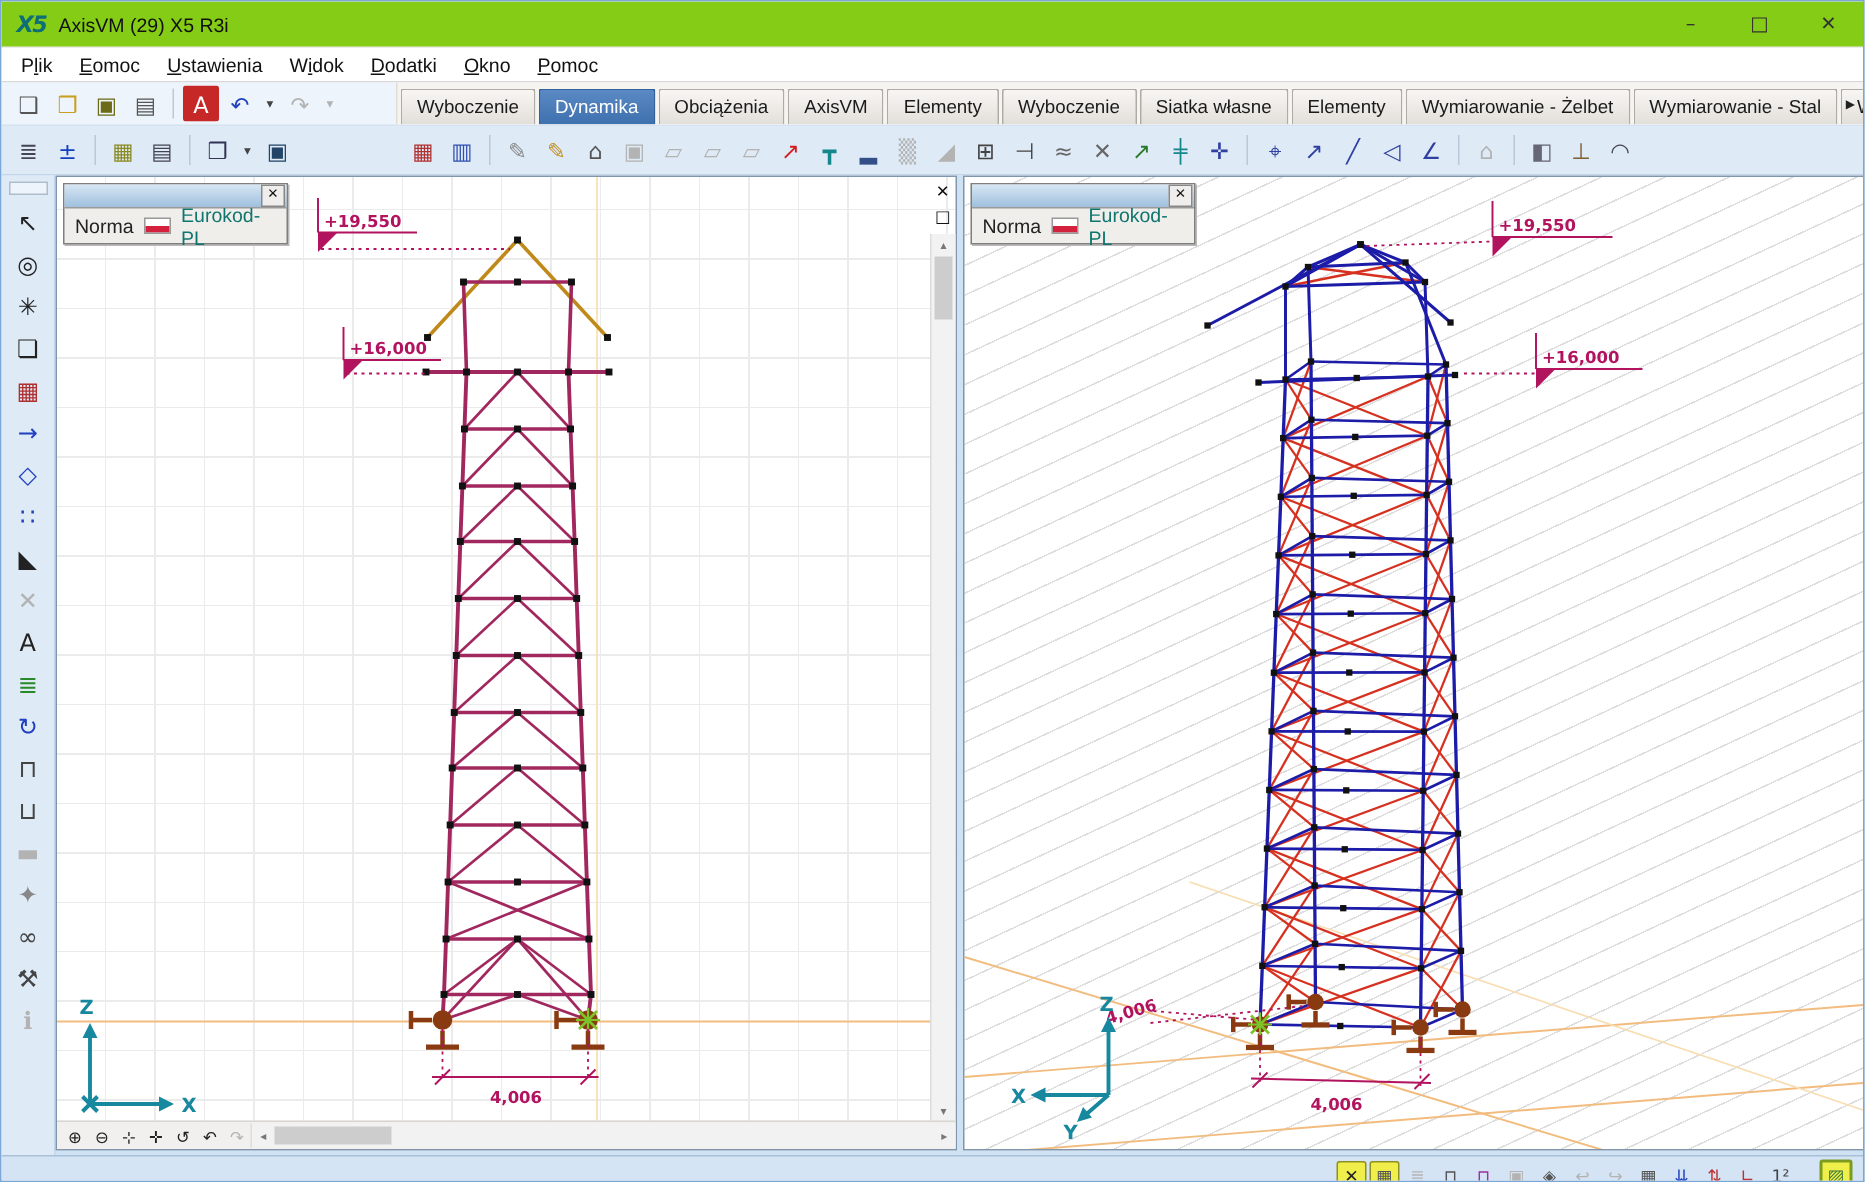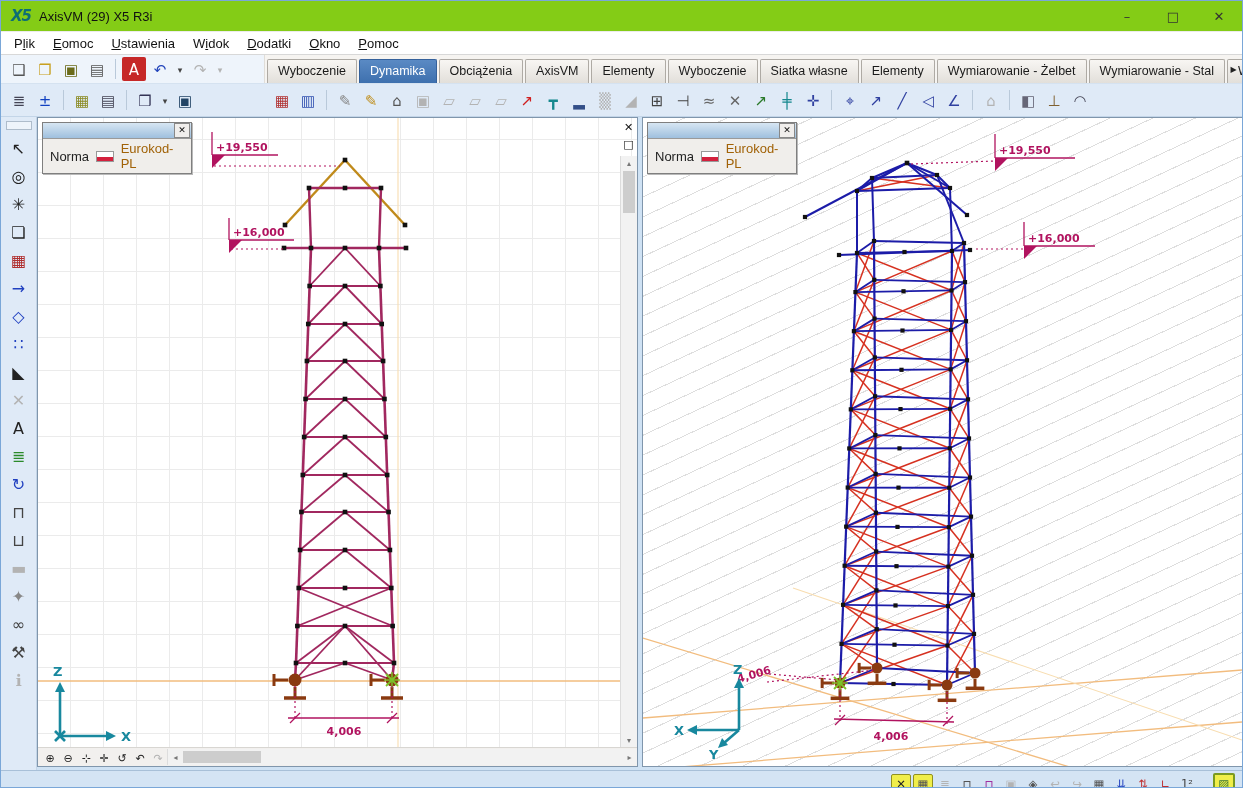--- a/index.html
+++ b/index.html
@@ -42,24 +42,24 @@
   .vpL{left:36px;width:601px;height:650px;
        background-image:repeating-linear-gradient(90deg,transparent 0 32px,#ebebeb 32px 33px),
                         repeating-linear-gradient(0deg,transparent 0 32px,#ebebeb 32px 33px);}
   .vpR{left:641px;width:601px;height:650px;
        background-image:repeating-linear-gradient(155deg,transparent 0 17px,#dedede 17px 18px);}
   .vpL svg,.vpR svg{position:absolute;left:0;top:0;}
   
   .norma{position:absolute;left:4px;top:4px;width:148px;background:#f0eeeb;border:1px solid #7f7f7f;box-shadow:1px 1px 0 #b9b9b9;}
   .norma-title{height:15px;background:linear-gradient(#d7e6f3,#9fc0de);display:flex;justify-content:flex-end;align-items:center;border-bottom:1px solid #9a9a9a;}
   .norma-close{width:14px;height:13px;margin-right:1px;background:#f0eeec;border:1px solid #888;font-size:9px;line-height:12px;text-align:center;color:#111;font-family:"DejaVu Sans",sans-serif;}
-  .norma-body{height:34px;display:flex;align-items:center;gap:7px;padding:0 7px;}
+  .norma-body{height:23px;display:flex;align-items:center;gap:7px;padding:0 7px;}
   .norma-label{font-size:13px;color:#222;}
   .flag{width:19px;height:11px;border:1px solid #999;background:linear-gradient(#ffffff 50%,#d4213d 50%);box-sizing:border-box;}
-  .code-label{font-size:13px;color:#a16207;}
+  .code-label{font-size:13px;color:#0f766e;}
   
   .vp-ctl{position:absolute;right:0;top:0;width:17px;display:flex;flex-direction:column;align-items:center;background:transparent;}
   .vp-btn{width:15px;height:15px;margin-top:2px;font-size:11px;line-height:15px;text-align:center;color:#111;font-family:"DejaVu Sans",sans-serif;}
   .vscroll{position:absolute;right:0;top:38px;bottom:18px;width:16px;background:#f2f2f2;border-left:1px solid #dcdcdc;display:flex;flex-direction:column;}
   .sarrow{height:15px;font-size:8px;line-height:15px;text-align:center;color:#777;}
   .sthumb-v{width:12px;height:42px;background:#cdcdcd;margin:0 auto;}
   .vscroll .spacer{flex:1;}
   .vp-bottom{position:absolute;left:0;right:0;bottom:0;height:18px;background:#f2f0ee;border-top:1px solid #d8d6d2;display:flex;align-items:center;}
   .vp-nav{display:flex;align-items:center;padding-left:3px;}
   .vp-nav .ticon{width:18px;height:15px;line-height:15px;font-size:11px;margin:0;}

